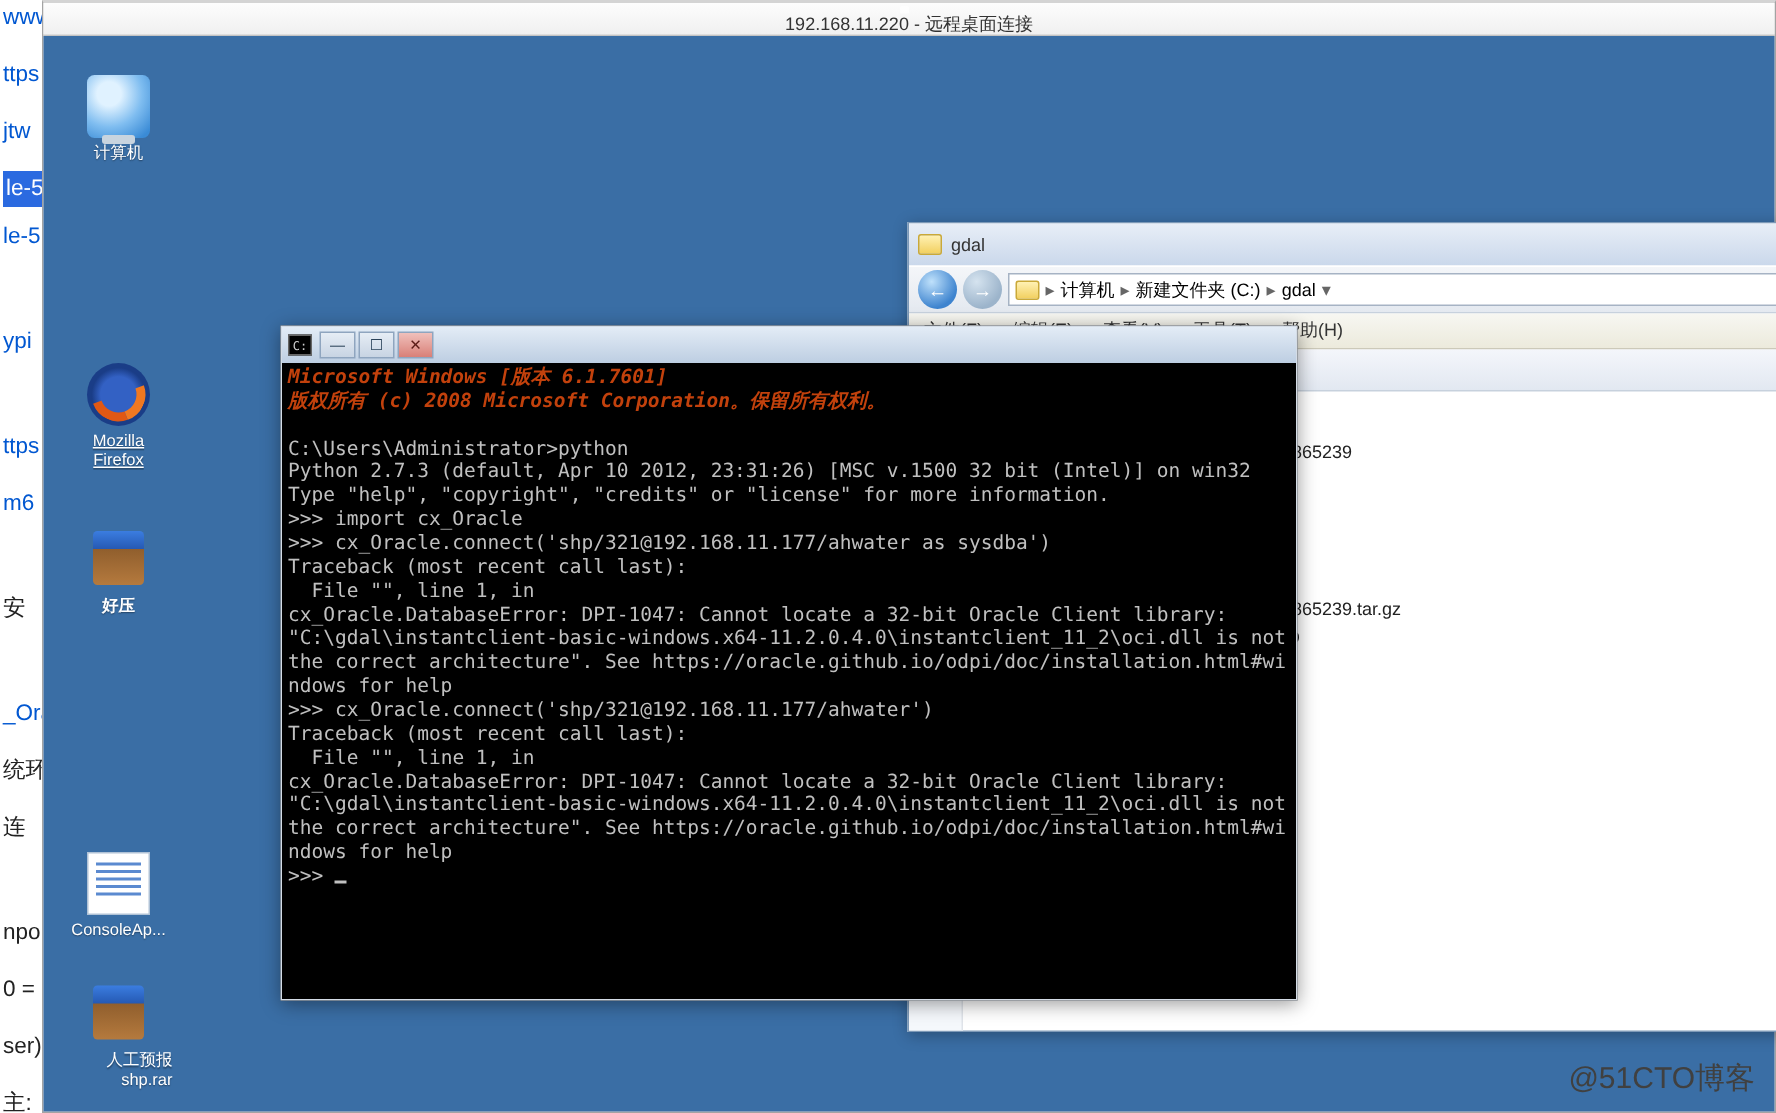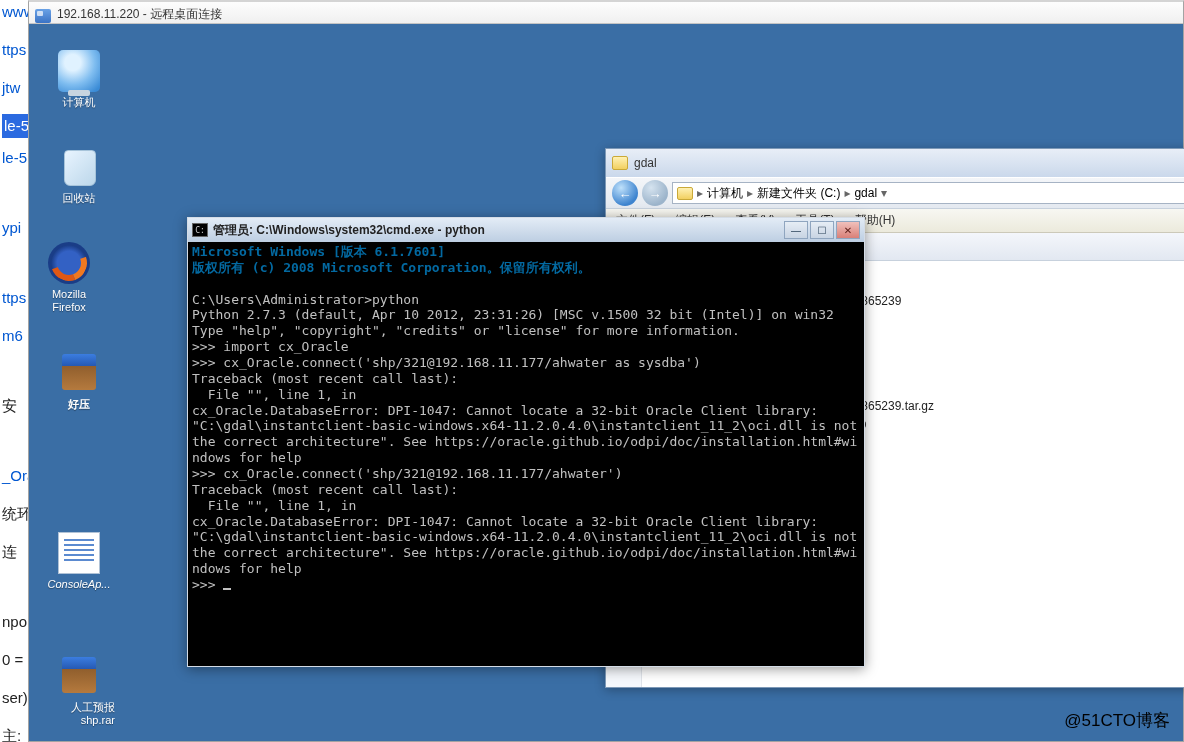--- a/index.html
+++ b/index.html
@@ -4,21 +4,21 @@
 <style>
   * { box-sizing: border-box; margin: 0; padding: 0; }
   body { font-family: "Microsoft YaHei", Tahoma, sans-serif; width: 1184px; height: 742px; overflow: hidden; background: #fff; position: relative; }
   .left-bleed { position: absolute; left: 0; top: 0; width: 30px; height: 742px; font-size: 15px; color: #0157d1; line-height: 1.6; overflow: hidden; }
   .left-bleed div { margin-bottom: 14px; margin-left:2px; white-space: nowrap; }
   .left-bleed .black { color: #222; }
   .left-bleed .highlight { background: #2b6ae0; color: #fff; padding: 0 2px; display:inline-block;}
   .left-bleed .gap { height: 18px; }
 
   .rdp-frame { position: absolute; left: 28px; top: 0; width: 1156px; height: 742px; border: 1px solid #a3a3a3; border-top: 2px solid #d4d4d4; background: #fff; }
-  .rdp-titlebar { height: 22px; background: linear-gradient(#fdfdfd,#f0f0f0); border-bottom: 1px solid #c4c4c4; display: flex; align-items: flex-end; padding: 0 6px; font-size: 12px; color: #333; gap: 6px; }
+  .rdp-titlebar { height: 22px; background: linear-gradient(#fdfdfd,#f0f0f0); border-bottom: 1px solid #c4c4c4; display: flex; align-items: center; padding: 0 6px; font-size: 12px; color: #333; gap: 6px; flex-direction: column; }
   .rdp-titlebar .icn { width: 16px; height: 14px; background: linear-gradient(#6aa2e6,#3a73c5); border-radius: 2px; position:relative;}
   .rdp-titlebar .icn::after{content:"";position:absolute;width:6px;height:5px;background:#fff;opacity:.7;left:2px;top:2px;border-radius:1px;}
   .desktop { position: absolute; left: 0; top: 22px; right: 0; bottom: 0; background: #3a6ea5; }
 
   .dicon { position: absolute; width: 72px; text-align: center; color: #fff; font-size: 11px; text-shadow: 0 1px 1px rgba(0,0,0,.4); }
   .dicon .img { width: 42px; height: 42px; margin: 0 auto 4px; }
   .dicon .label { line-height: 1.2; }
 
   .img-computer { background: radial-gradient(circle at 35% 30%, #e0f2ff 20%, #7fbdf0 55%, #3a8bd6 90%); border-radius: 5px; position:relative;}
   .img-computer::after{content:"";position:absolute;bottom:-4px;left:10px;width:22px;height:6px;background:#c8d4df;border-radius:2px;}
@@ -56,24 +56,24 @@
 
   
   .cmd { position: absolute; left: 158px; top: 193px; width: 678px; height: 450px; background: #000; border: 1px solid #d4dce6; box-shadow: 0 2px 12px rgba(0,0,0,.4); display:flex;flex-direction:column;}
   .cmd .title { height: 24px; background: linear-gradient(#e3ecf6,#bdceE2); display: flex; align-items: center; padding: 0 4px; font-size: 12px; color: #222; }
   .cmd .title .cmdicn{width:16px;height:14px;background:#000;border:1px solid #666;margin-right:5px;display:flex;align-items:center;justify-content:center;color:#ccc;font-size:8px;font-family:monospace;}
   .cmd .title .ttl{flex:1;font-weight:bold;}
   .winbtns{display:flex;gap:2px;}
   .winbtn{width:24px;height:18px;background:linear-gradient(#e6edf5,#c8d4e3);border:1px solid #8fa5bf;display:flex;align-items:center;justify-content:center;font-size:10px;color:#2a4259;}
   .winbtn.close{background:linear-gradient(#f0c0bb,#d98078);color:#5b1c17;}
   .cmd .body { flex:1; background: #000; color: #c0c0c0; font-family: "NSimSun","SimSun", "Consolas", monospace; font-size: 13px; line-height: 1.22; padding: 2px 4px; white-space: pre-wrap; word-break: break-all; overflow:hidden;}
-  .cmd .body .bold { color: #0369a1; font-weight: bold; }
+  .cmd .body .bold { color: #c2410c; font-weight: bold; font-style: italic; }
   .cursor{display:inline-block;width:8px;height:2px;background:#c0c0c0;vertical-align:baseline;margin-bottom:-1px;}
 
-  .watermark { position: absolute; right: 14px; bottom: 10px; font-size: 17px; color: #000000; }
+  .watermark { position: absolute; right: 14px; bottom: 10px; font-size: 20px; color: #404040; }
 </style>
 </head>
 <body>
 
 <div class="left-bleed" id="left-bleed">
     <div>www</div>
     <div>ttps</div>
     <div>jtw</div>
     <div class="gap"><span class="highlight">le-5</span></div>
     <div>le-5</div>
@@ -148,21 +148,20 @@
               <div class="item">C116.8_N34.2_20190306_L1A0003865239.tar.gz</div>
               <div class="item">ent-basic-windows.x64-11.2.0.4.0.zip</div>
             </div>
           </div>
       </div>
     </div>
 
     <div class="cmd">
       <div class="title">
         <span class="cmdicn">C:</span>
-        <span class="ttl">管理员: C:\Windows\system32\cmd.exe - python</span>
         <div class="winbtns">
           <div class="winbtn">—</div>
           <div class="winbtn">☐</div>
           <div class="winbtn close">✕</div>
         </div>
       </div>
       <div class="body" id="cmd-body"><span class="bold">Microsoft Windows [版本 6.1.7601]</span>
 <span class="bold">版权所有 (c) 2008 Microsoft Corporation。保留所有权利。</span>
 
 C:\Users\Administrator&gt;python
@@ -177,33 +176,29 @@
 Traceback (most recent call last):
   File "<stdin>", line 1, in <module>
 cx_Oracle.DatabaseError: DPI-1047: Cannot locate a 32-bit Oracle Client library: "C:\gdal\instantclient-basic-windows.x64-11.2.0.4.0\instantclient_11_2\oci.dll is not the correct architecture". See https://oracle.github.io/odpi/doc/installation.html#windows for help
 &gt;&gt;&gt; <span class="cursor"></span></module></stdin></module></stdin></div>
     </div>
 
   <div class="dicon" style="left: 14px; top: 26px;">
         <div class="img img-computer"></div>
         <div class="label">计算机</div>
       </div>
-      <div class="dicon" style="left: 14px; top: 122px;">
-        <div class="img img-bin"></div>
-        <div class="label">回收站</div>
-      </div>
-      <div class="dicon" style="left: 4px; top: 218px;">
+      <div class="dicon" style="left: 14px; top: 218px; text-decoration: underline;">
         <div class="img img-firefox"></div>
         <div class="label">Mozilla<br>Firefox</div>
       </div>
       <div class="dicon" style="left: 14px; top: 328px; font-weight: bold;">
         <div class="img img-haozip"></div>
         <div class="label">好压</div>
       </div>
-      <div class="dicon" style="left: 14px; top: 508px; font-style: italic;">
+      <div class="dicon" style="left: 14px; top: 544px;">
         <div class="img img-text"></div>
         <div class="label">ConsoleAp...</div>
       </div>
       <div class="dicon" style="left: 14px; top: 631px; text-align: right;">
         <div class="img img-haozip"></div>
         <div class="label">人工预报<br>shp.rar</div>
       </div>
     </div>
 </div>
 

